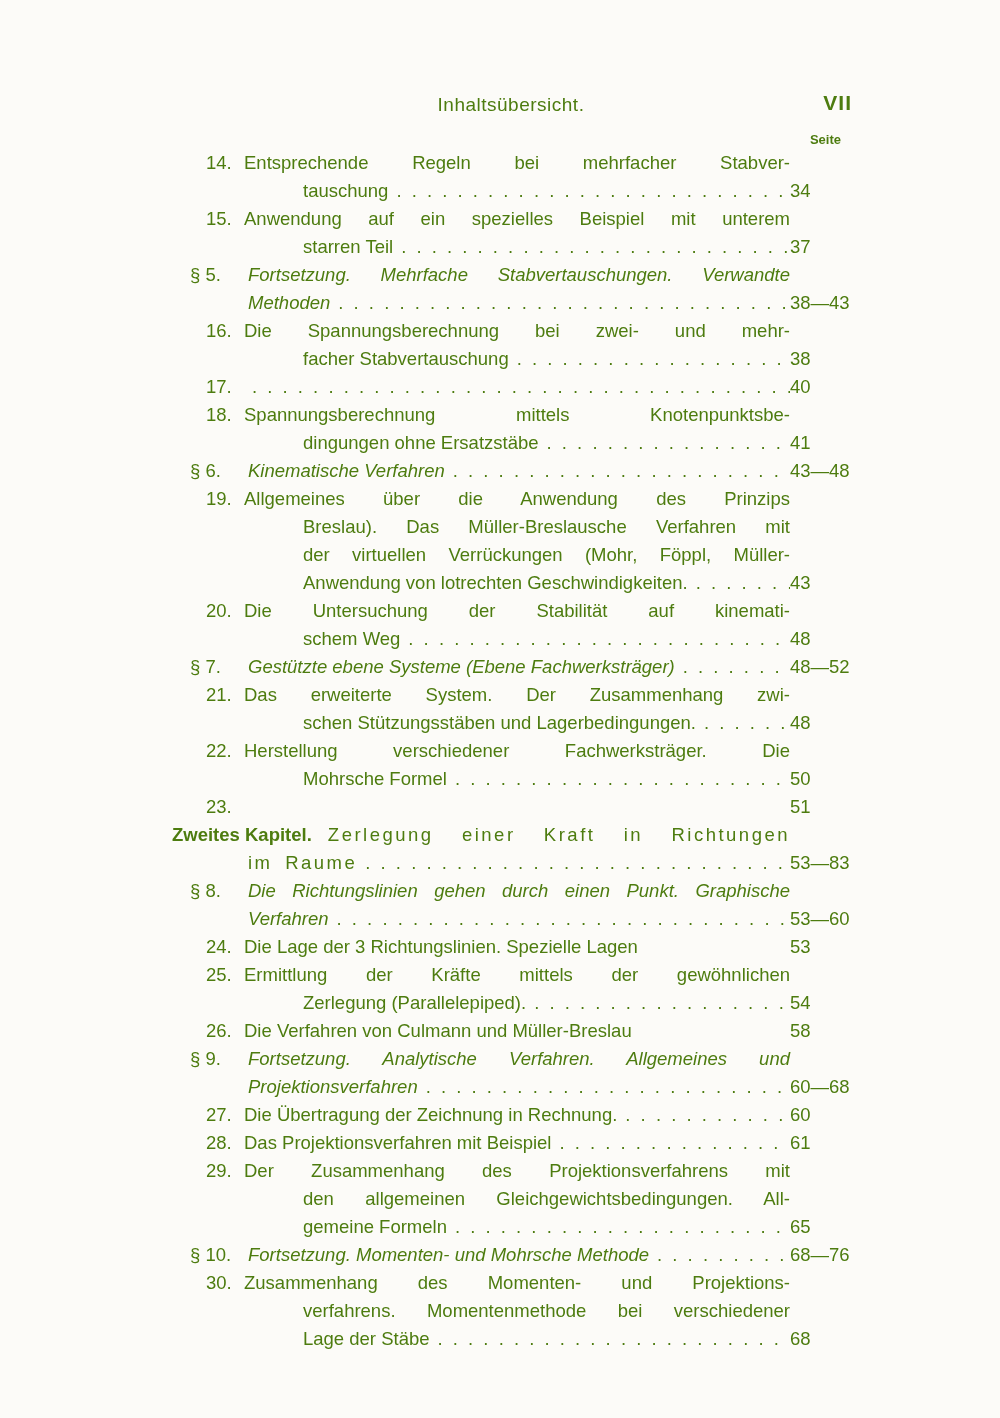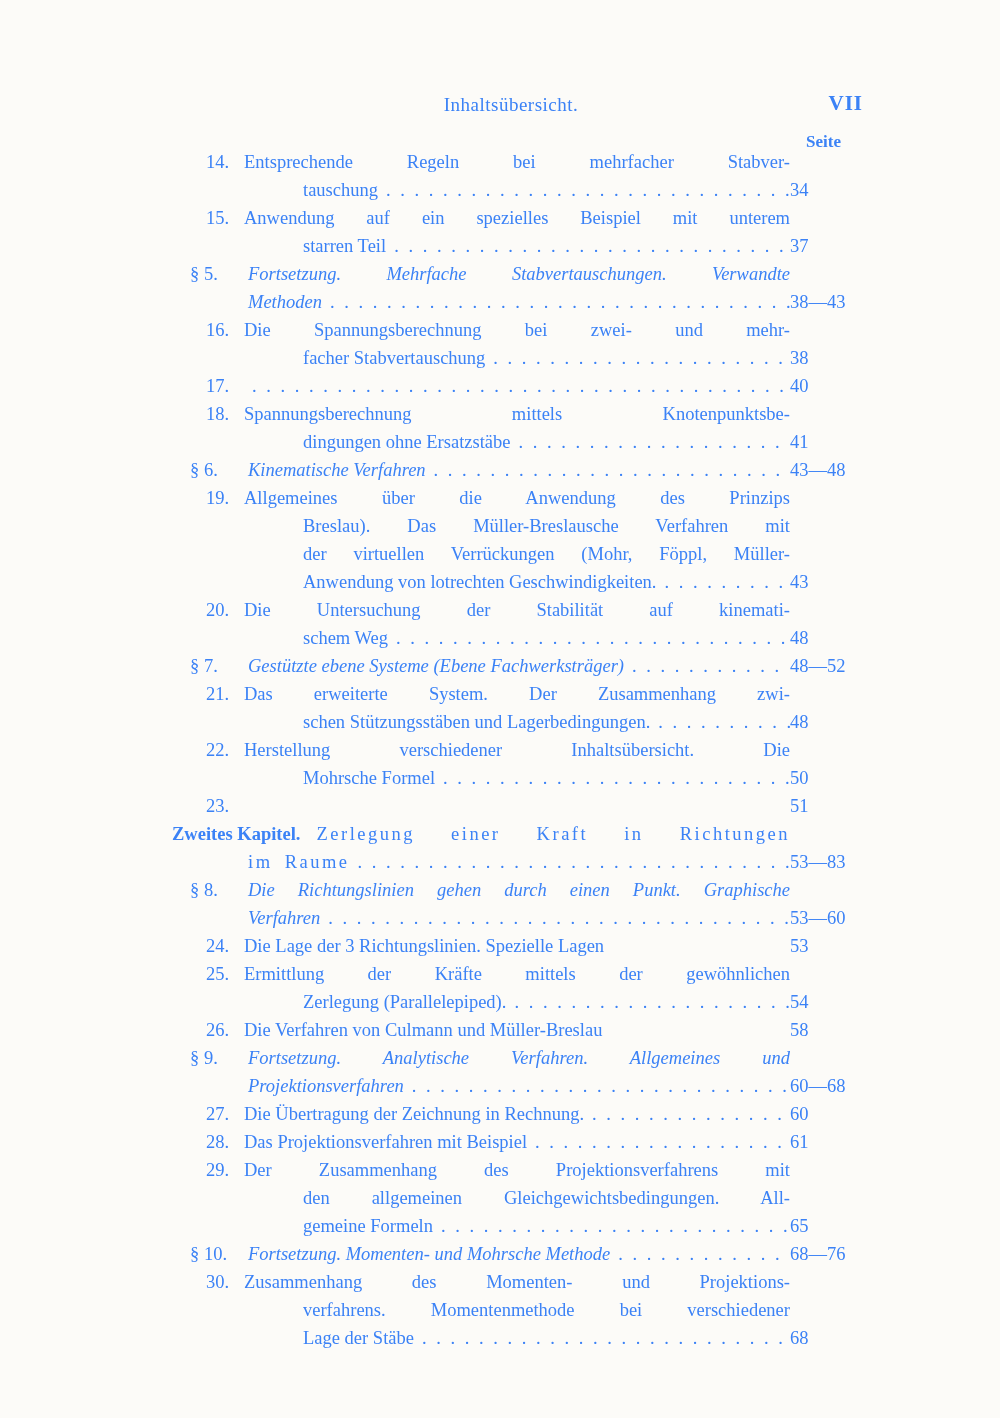--- a/index.html
+++ b/index.html
@@ -2,44 +2,44 @@
 <html><head>
 <meta charset="utf-8">
 <style>
   * { margin: 0; padding: 0; box-sizing: border-box; }
   html, body { background: #ffffff; }
   .page {
     position: relative;
     width: 1000px;
     height: 1418px;
     background: #fcfbf8;
-    color: #3b82f6;
-    font-family: Liberation Serif, serif;
+    color: #4d7c0f;
+    font-family: Liberation Sans, sans-serif;
     font-size: 18.5px;
     overflow: hidden;
   }
   .header-title {
     position: absolute;
     left: 160px; top: 94px; width: 702px;
     text-align: center;
     font-size: 19px;
     letter-spacing: 0.5px;
   }
   .folio {
     position: absolute;
-    top: 91px; right: 137px;
+    top: 91px; right: 148px;
     font-weight: bold;
     font-size: 21px;
     letter-spacing: 1px;
   }
   .seite {
     position: absolute;
     top: 132px; right: 159px;
     font-weight: bold;
-    font-size: 17px;
+    font-size: 13px;
   }
   .toc {
     position: absolute;
     left: 160px; top: 152px; width: 702px;
   }
   .line {
     display: flex;
     align-items: baseline;
     height: 28px;
     white-space: nowrap;
@@ -207,21 +207,21 @@
         </div>
         <div class="line cont">
           <span class="txt">schen Stützungsstäben und Lagerbedingungen.</span>
           <span class="leader">. . . . . . . . . . . . . . . . . . . . . . . . . . . . . . . . . . . . . . . . . . . . . . . . . . . . . . . . . . . . </span>
           <span class="pgcol single">48</span>
         </div>
       </div>
       <div class="entry item">
         <div class="line">
           <span class="lbl">22.</span>
-          <span class="txt grow">Herstellung verschiedener Inhaltsübersicht. Die</span>
+          <span class="txt grow">Herstellung verschiedener Fachwerksträger. Die</span>
           <span class="pgcol"></span>
         </div>
         <div class="line cont">
           <span class="txt">Mohrsche Formel</span>
           <span class="leader">. . . . . . . . . . . . . . . . . . . . . . . . . . . . . . . . . . . . . . . . . . . . . . . . . . . . . . . . . . . . </span>
           <span class="pgcol single">50</span>
         </div>
       </div>
       <div class="entry item">
         <div class="line">

